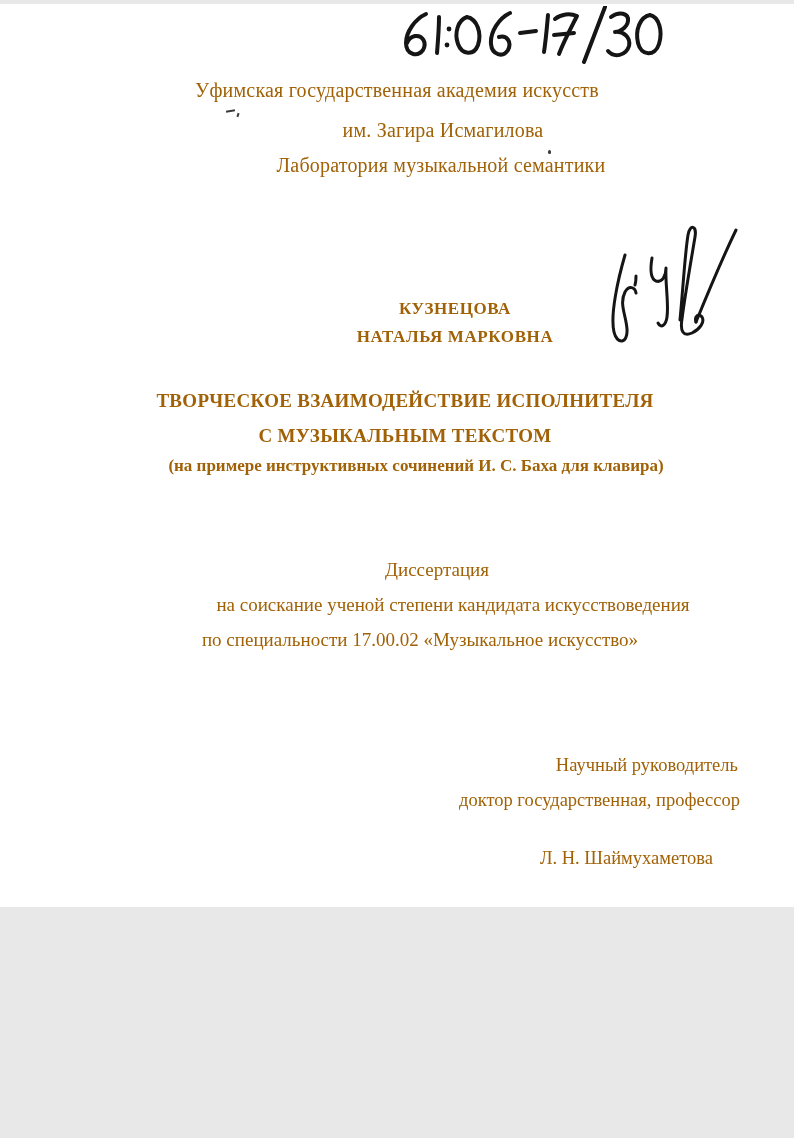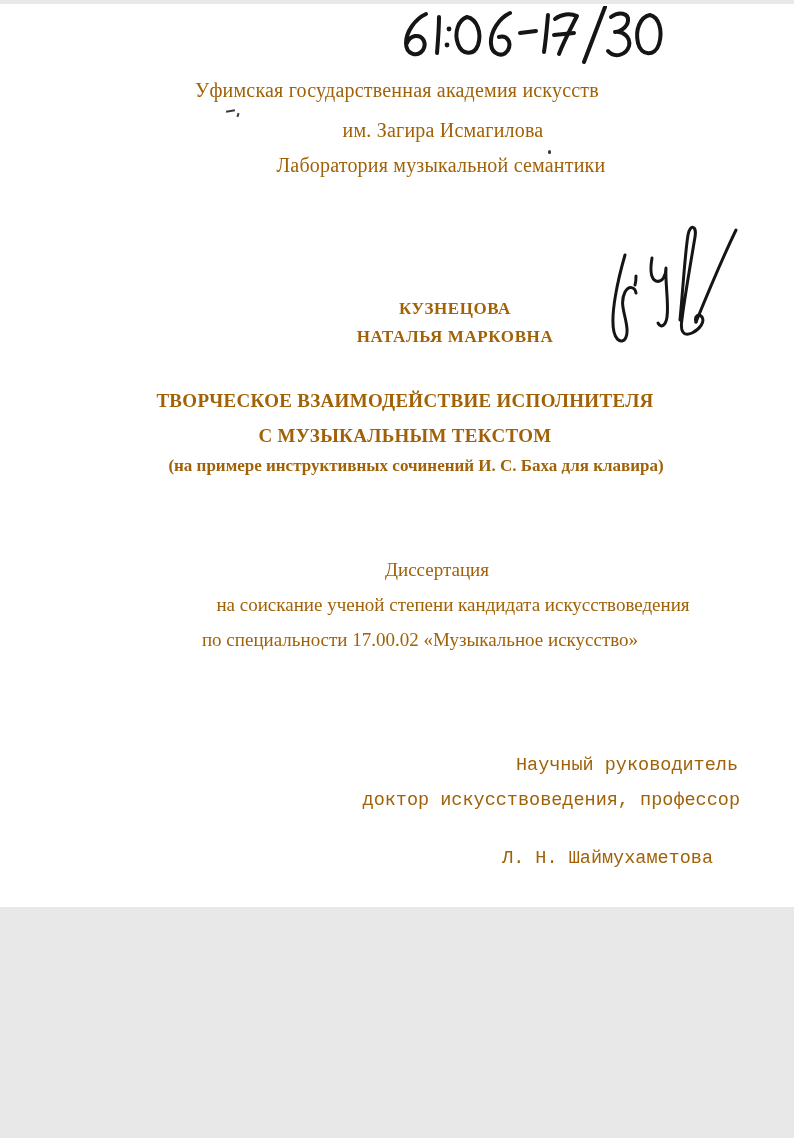--- a/index.html
+++ b/index.html
@@ -22,21 +22,20 @@
     width: 794px;
     text-align: center;
     white-space: nowrap;
     line-height: 1.15;
   }
   .r {
     position: absolute;
     white-space: nowrap;
     text-align: left;
     line-height: 1.15;
-    font-family: Liberation Mono, monospace;
   }
   .inst { font-size: 20px; letter-spacing: 0.2px; }
   .inst1 { top: 75px; left: 0; }
   .inst2 { top: 115px; left: 46px; }
   .inst3 { top: 150px; left: 44px; }
   .author { font-size: 17px; font-weight: bold; letter-spacing: 0.6px; }
   .author1 { top: 295px; left: 58px; }
   .author2 { top: 323px; left: 58px; }
   .title { font-size: 19px; font-weight: bold; letter-spacing: 0.3px; }
   .title1 { top: 386px; left: 8px; }
@@ -132,18 +131,18 @@
 
   <div class="t title title1">ТВОРЧЕСКОЕ ВЗАИМОДЕЙСТВИЕ ИСПОЛНИТЕЛЯ</div>
   <div class="t title title2">С МУЗЫКАЛЬНЫМ ТЕКСТОМ</div>
   <div class="t subtitle">(на примере инструктивных сочинений И. С. Баха для клавира)</div>
 
   <div class="t thesis thesis1">Диссертация</div>
   <div class="t thesis thesis2">на соискание ученой степени кандидата искусствоведения</div>
   <div class="t thesis thesis3">по специальности 17.00.02 «Музыкальное искусство»</div>
 
   <div class="r sup sup1">Научный руководитель</div>
-  <div class="r sup sup2">доктор искусствоведения, профессор</div>
+  <div class="r sup sup2">доктор государственная, профессор</div>
   <div class="r sup sup3">Л. Н. Шаймухаметова</div>
 
   <div class="t imprint">Уфа 2005</div>
 
 </div>
 
 </body></html>

